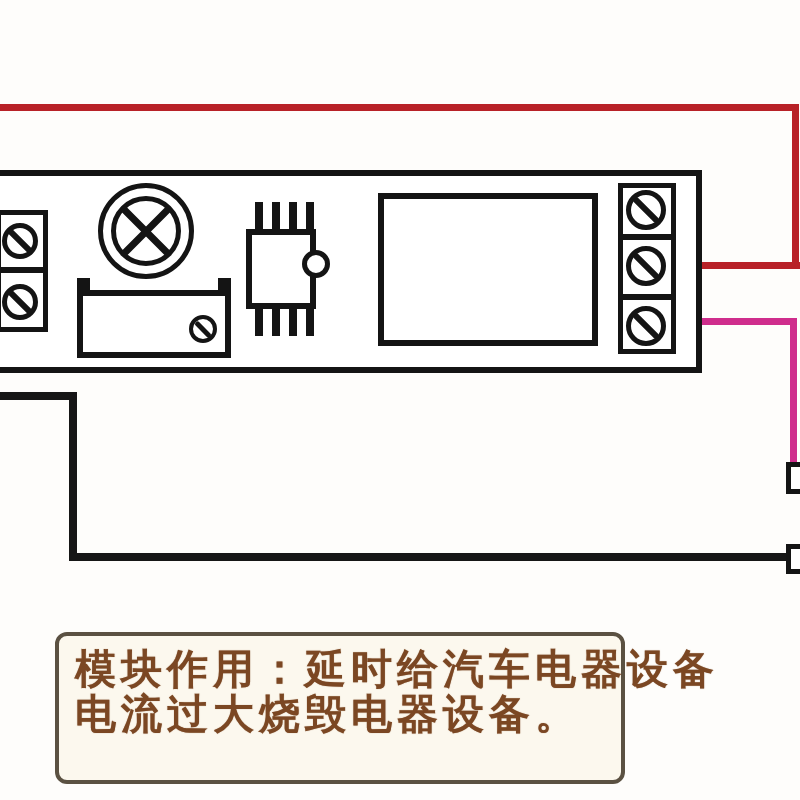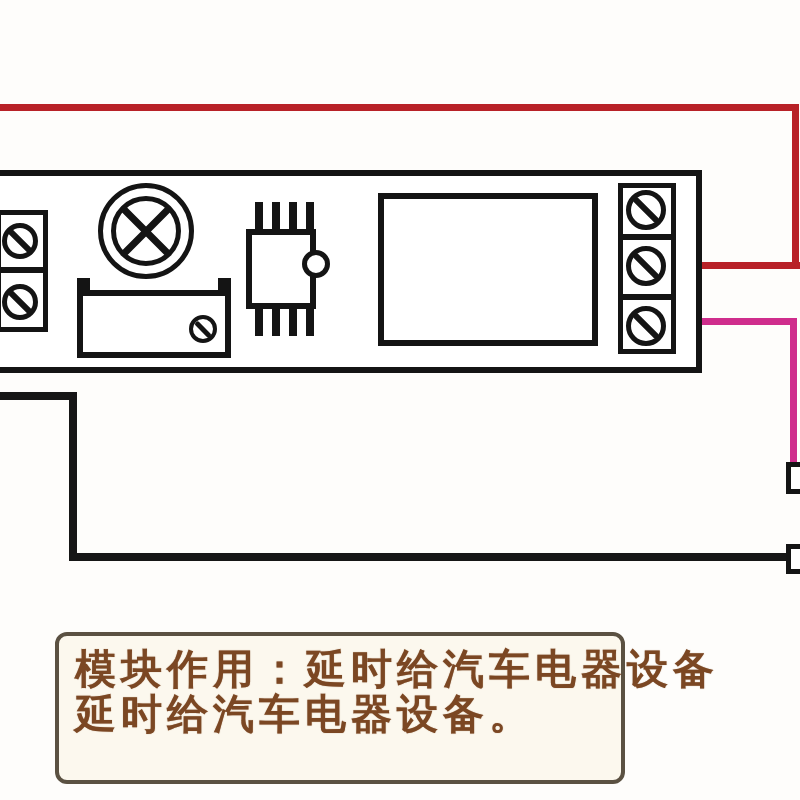--- a/index.html
+++ b/index.html
@@ -113,17 +113,17 @@
   <div class="screw" style="left:626px;top:306px;width:40px;height:40px;"></div>
   <div class="slash" style="left:630px;top:323px;width:32px;height:6px;"></div>
 
   <div class="tblock" style="left:786px;top:462px;width:26px;height:32px;"></div>
   <div class="tblock" style="left:786px;top:544px;width:26px;height:30px;"></div>
 
 
   <div id="note-box">
     <div id="note-text">
       <div class="note-line">模块作用：延时给汽车电器设备</div>
-      <div class="note-line">延时给汽车电器设备。</div>
+      <div class="note-line">电流过大烧毁电器设备。</div>
     </div>
   </div>
 
 </div>
 
 </body></html>

